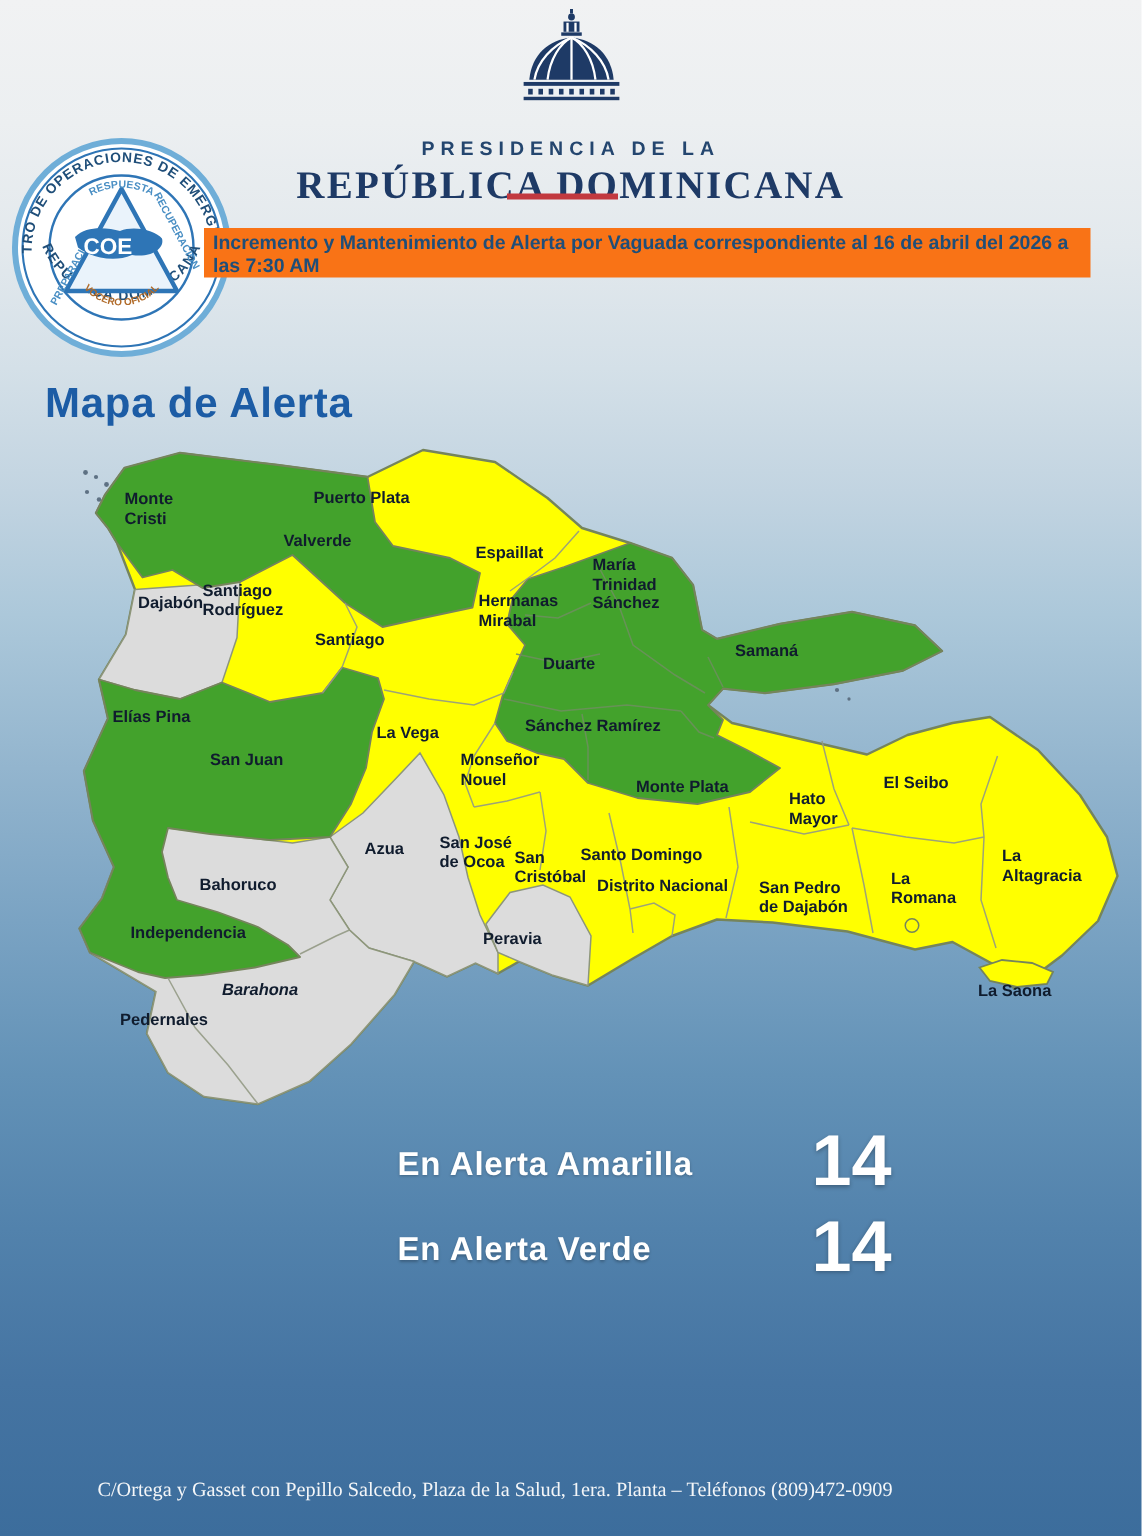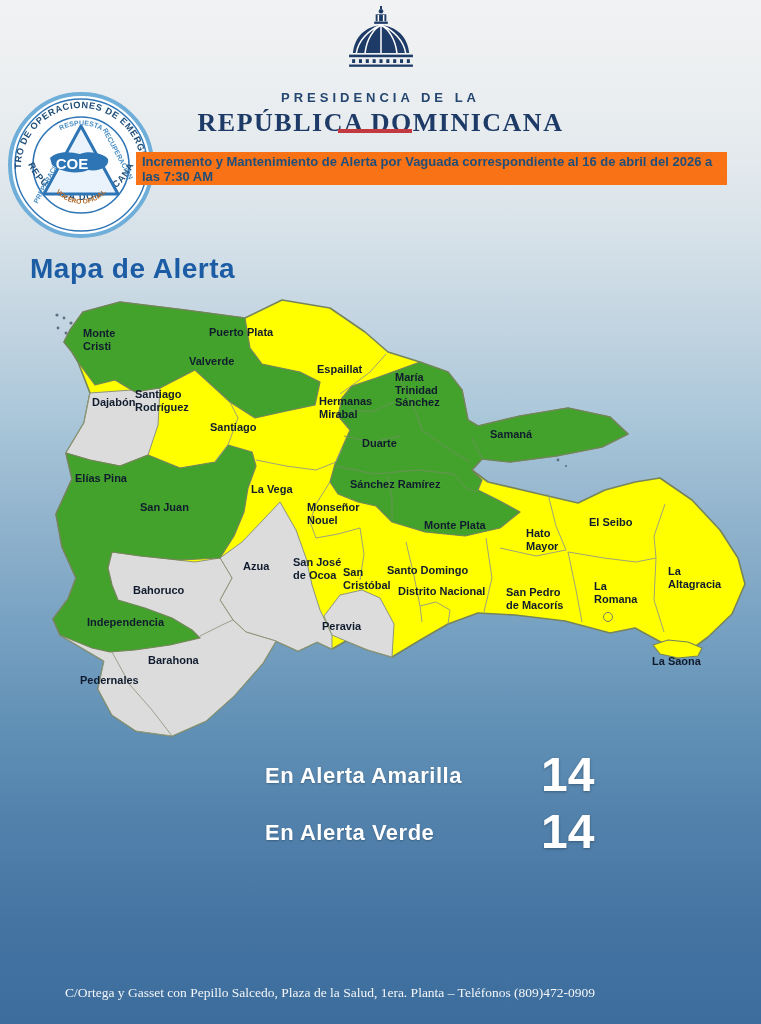--- a/index.html
+++ b/index.html
@@ -211,24 +211,24 @@
       <span class="map-label" style="left: 323px; top: 276px;">San
 Cristóbal</span>
       <span class="map-label" style="left: 367px; top: 274px;">Santo Domingo</span>
       <span class="map-label" style="left: 378px; top: 295px;">Distrito Nacional</span>
       <span class="map-label" style="left: 506px; top: 237px;">Hato
 Mayor</span>
       <span class="map-label" style="left: 569px; top: 226px;">El Seibo</span>
       <span class="map-label" style="left: 113px; top: 294px;">Bahoruco</span>
       <span class="map-label" style="left: 67px; top: 326px;">Independencia</span>
       <span class="map-label" style="left: 302px; top: 330px;">Peravia</span>
-      <span class="map-label" style="left: 128px; top: 364px;">Barahona</span>
+      <span class="map-label" style="left: 128px; top: 364px; font-style: italic;">Barahona</span>
       <span class="map-label" style="left: 60px; top: 384px;">Pedernales</span>
       <span class="map-label" style="left: 486px; top: 296px;">San Pedro
-de Macorís</span>
+de Dajabón</span>
       <span class="map-label" style="left: 574px; top: 290px;">La
 Romana</span>
       <span class="map-label" style="left: 648px; top: 275px;">La
 Altagracia</span>
       <span class="map-label" style="left: 632px; top: 365px;">La Saona</span>
     </div>
 </div>
 
 <div class="stat-label" style="top:763px">En Alerta Amarilla</div>
 <div class="stat-value" style="top:752px">14</div>

